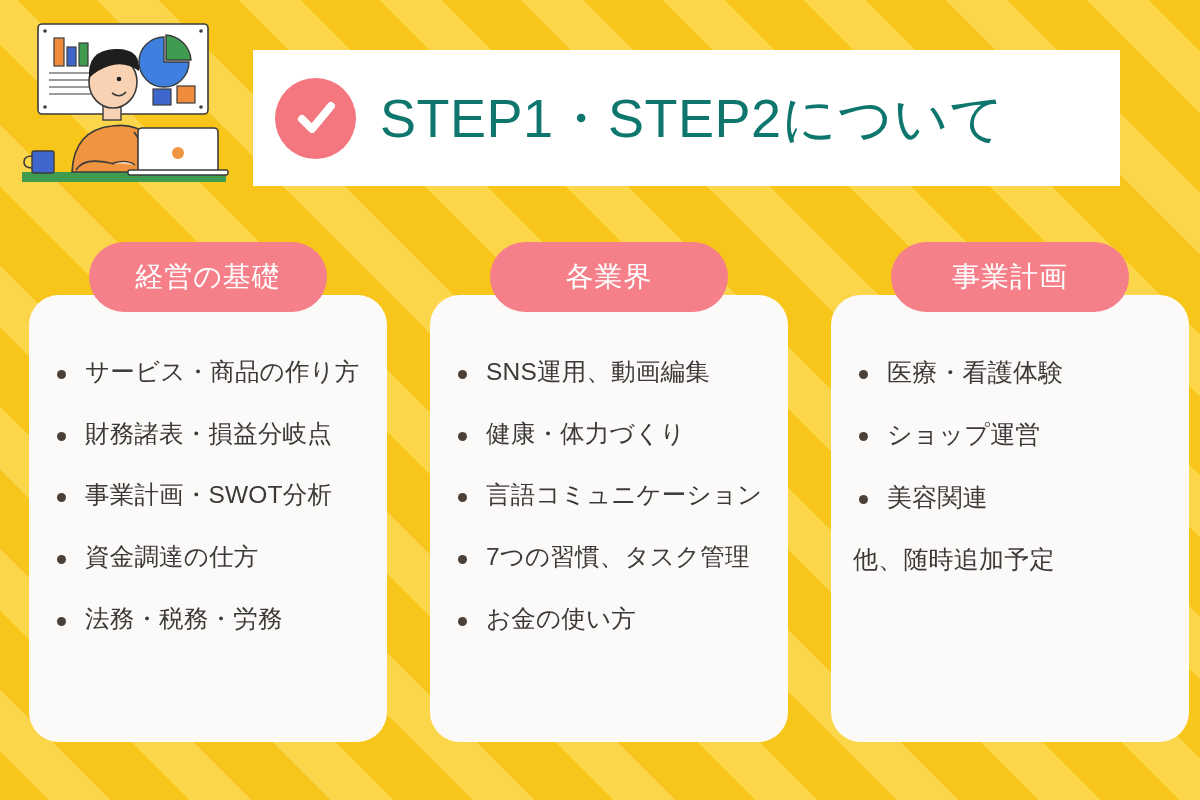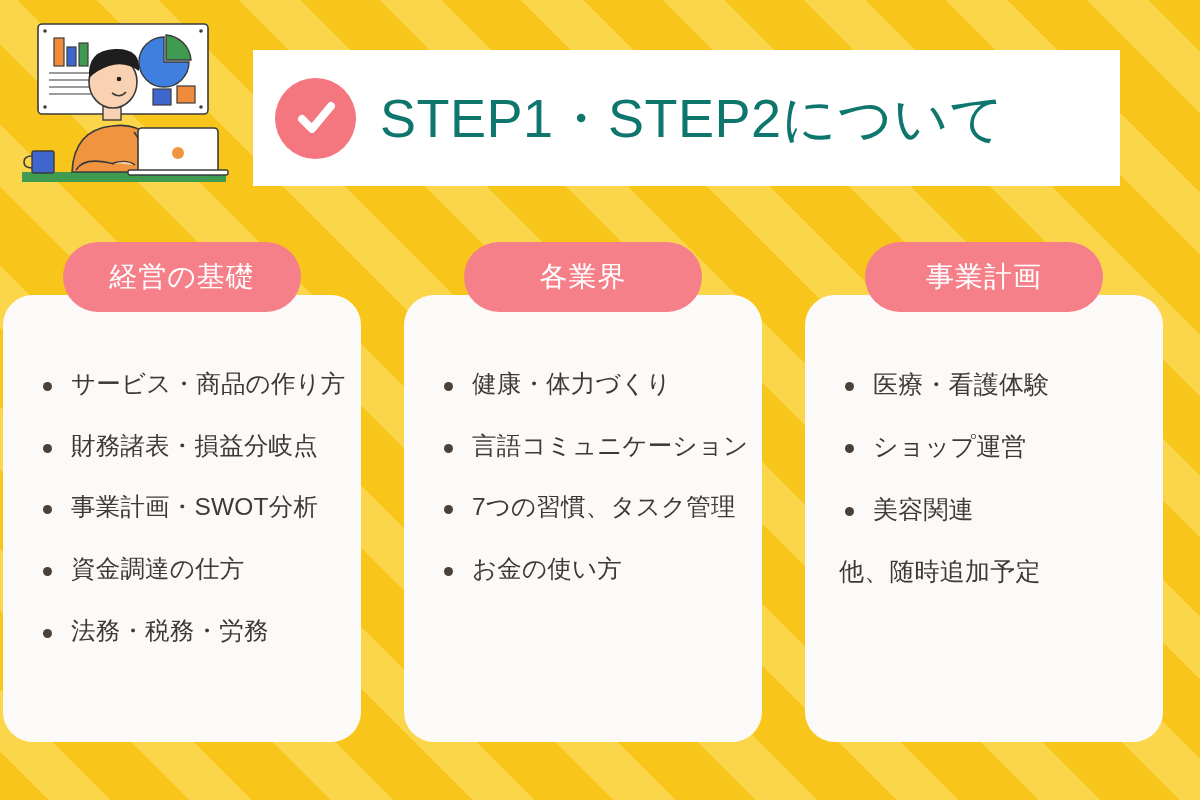--- a/index.html
+++ b/index.html
@@ -73,21 +73,21 @@
     color: #0f766e;
     letter-spacing: 0.5px;
     white-space: nowrap;
     font-weight: 400;
     line-height: 1;
   }
 
   
   #columns {
     position: absolute;
-    left: 3px;
+    left: 29px;
     top: 242px;
     width: 1160px;
     height: 520px;
     display: flex;
     justify-content: space-between;
   }
 
   .column {
     position: relative;
     width: 358px;
@@ -122,21 +122,21 @@
     height: 447px;
     background: #FCFAF8;
     border-radius: 30px;
     z-index: 1;
     padding: 62px 0 0 0;
   }
 
   .col-list {
     list-style: none;
     padding: 0 14px 0 28px;
-    margin: 12px;
+    margin: 0;
   }
 
   .col-list li {
     display: flex;
     align-items: flex-start;
     font-size: 25px;
     color: #3C3A38;
     line-height: 1.25;
     margin-bottom: 31px;
     letter-spacing: 0.2px;
@@ -258,20 +258,24 @@
         </ul>
       </div>
     </div>
 
     <div class="column" data-col="2">
       <div class="col-pill">各業界</div>
       <div class="col-card">
         <ul class="col-list">
           <li>
             <span class="bullet-dot"></span>
+            <span>SNS運用、動画編集</span>
+          </li>
+          <li>
+            <span class="bullet-dot"></span>
             <span>健康・体力づくり</span>
           </li>
           <li>
             <span class="bullet-dot"></span>
             <span>言語コミュニケーション</span>
           </li>
           <li>
             <span class="bullet-dot"></span>
             <span>7つの習慣、タスク管理</span>
           </li>

